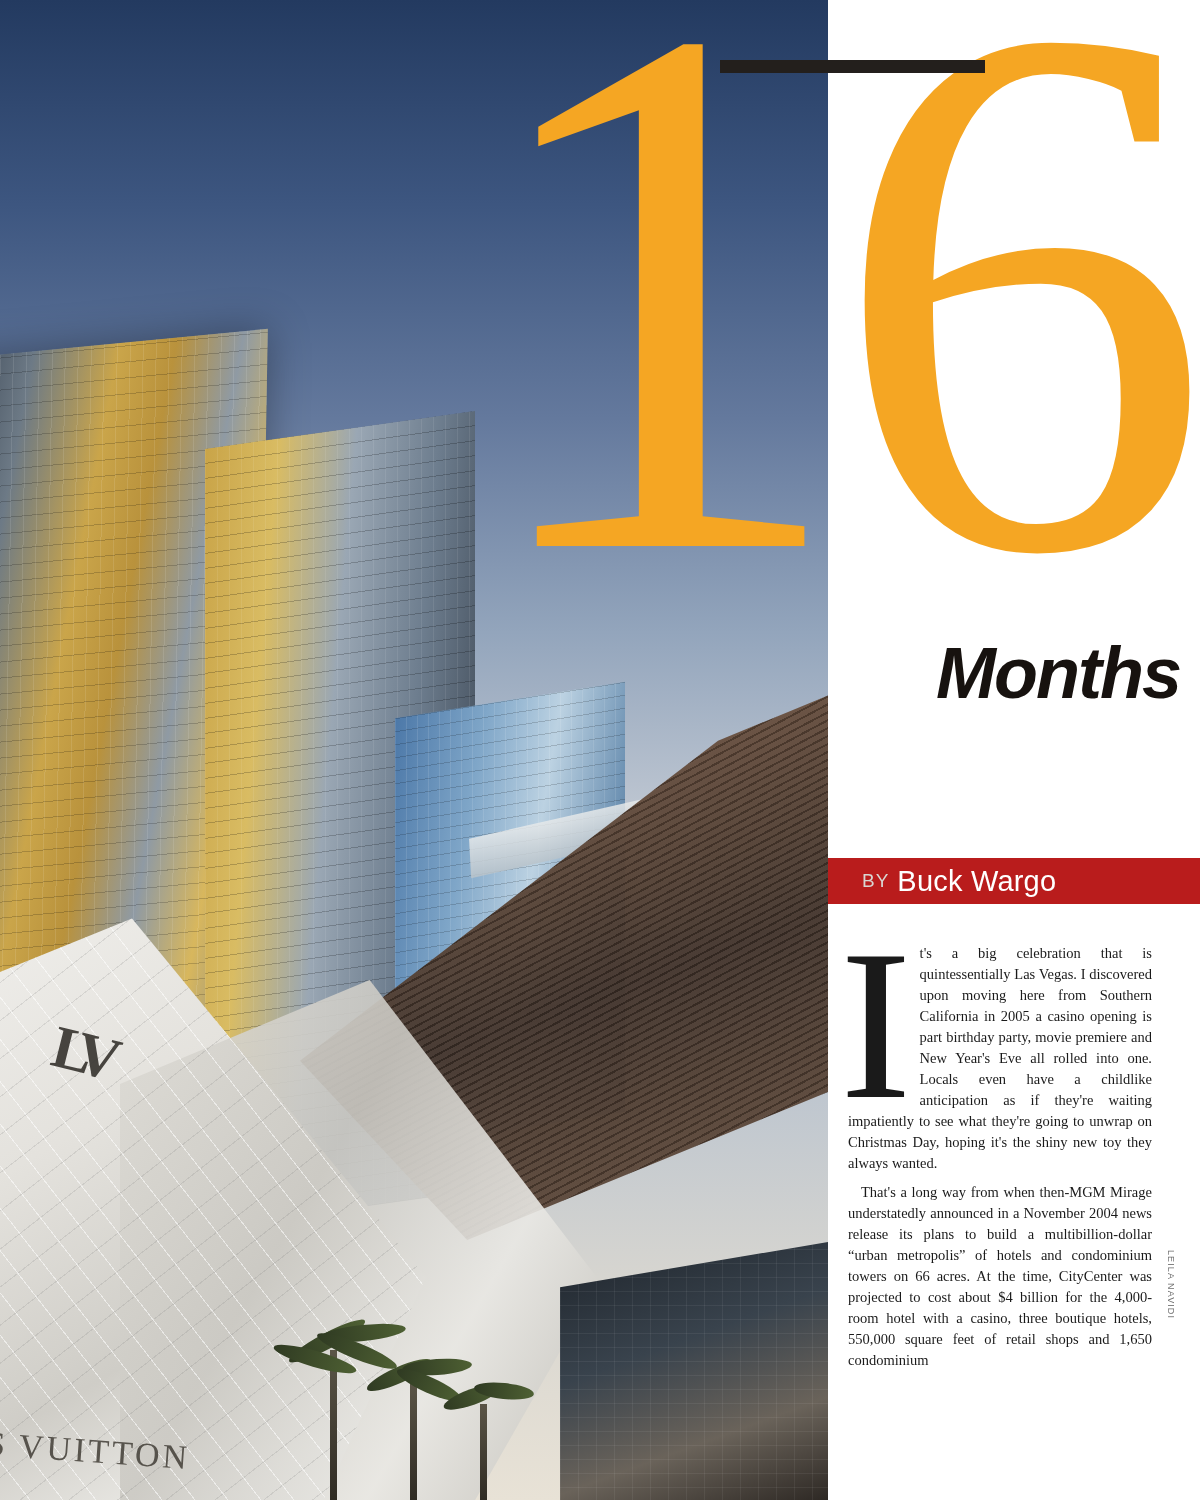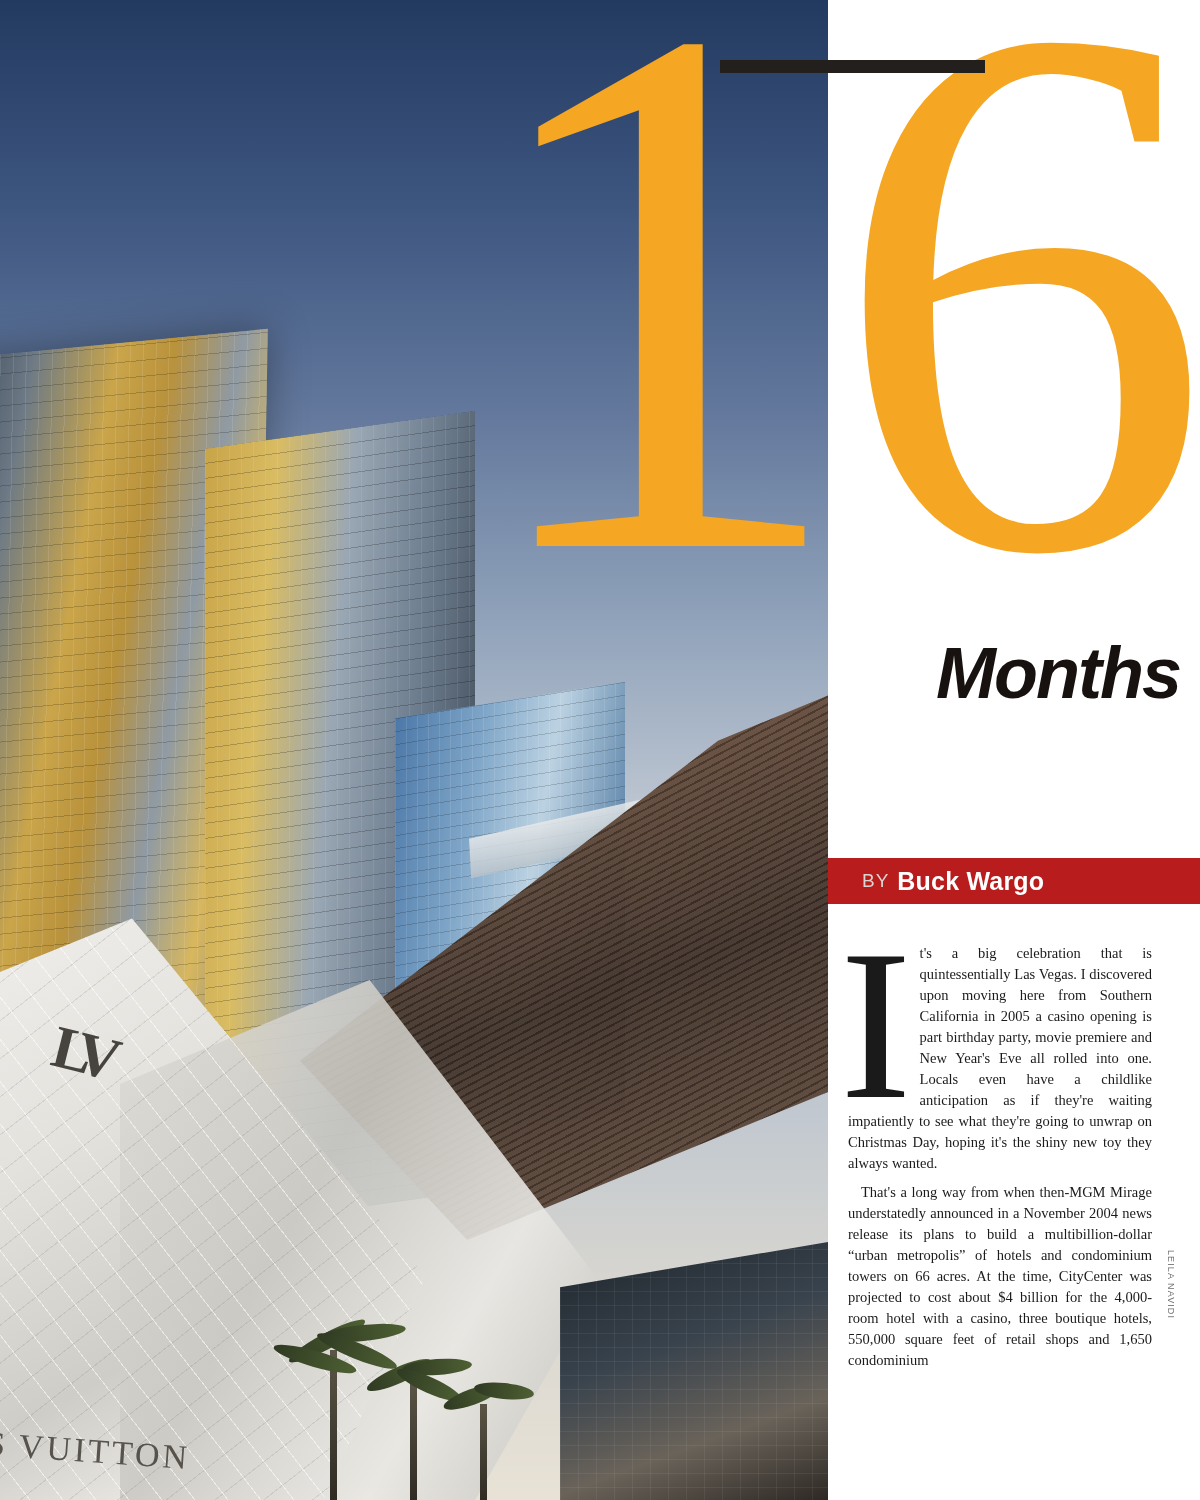--- a/index.html
+++ b/index.html
@@ -184,21 +184,21 @@
     display:flex; align-items:center; justify-content:flex-start;
     padding-left:34px; box-sizing:border-box;
     z-index:6;
   }
   .byline-by {
     font-family:"Liberation Sans", sans-serif;
     font-size:19px; letter-spacing:1px; color:#d9d6d2; margin-right:8px;
   }
   .byline-name {
     font-family:"Liberation Sans", sans-serif;
-    font-size:25px; font-weight:700; color:#ffffff; letter-spacing:.2px;
+    font-size:29px; font-weight:400; color:#ffffff; letter-spacing:.2px;
   }
   .body {
     position:absolute; left:840px; top:935px; width:320px;
     color:#1a1a1a;
     font-family:"Liberation Serif", serif;
     font-size:14.5px;
     line-height:1.45;
     text-align:justify;
     z-index:6;
   }

